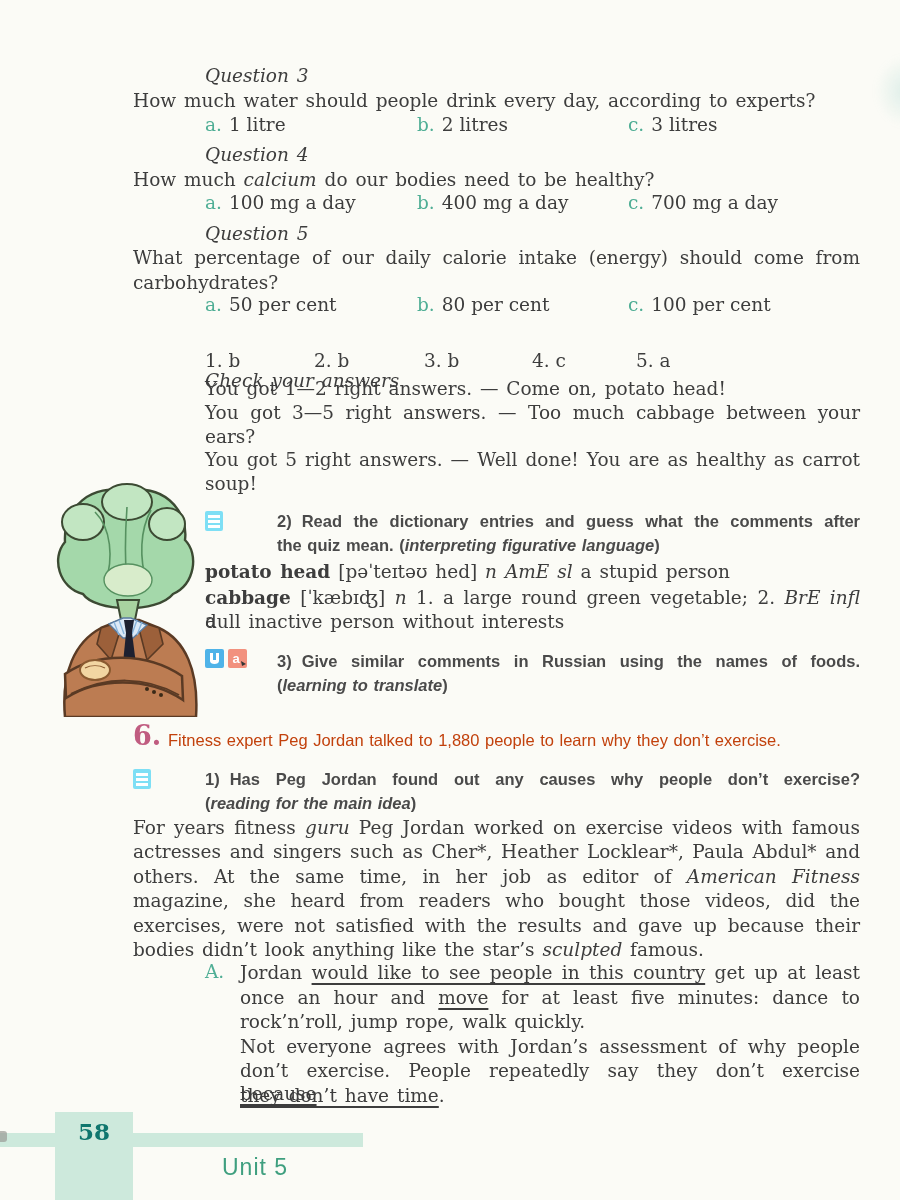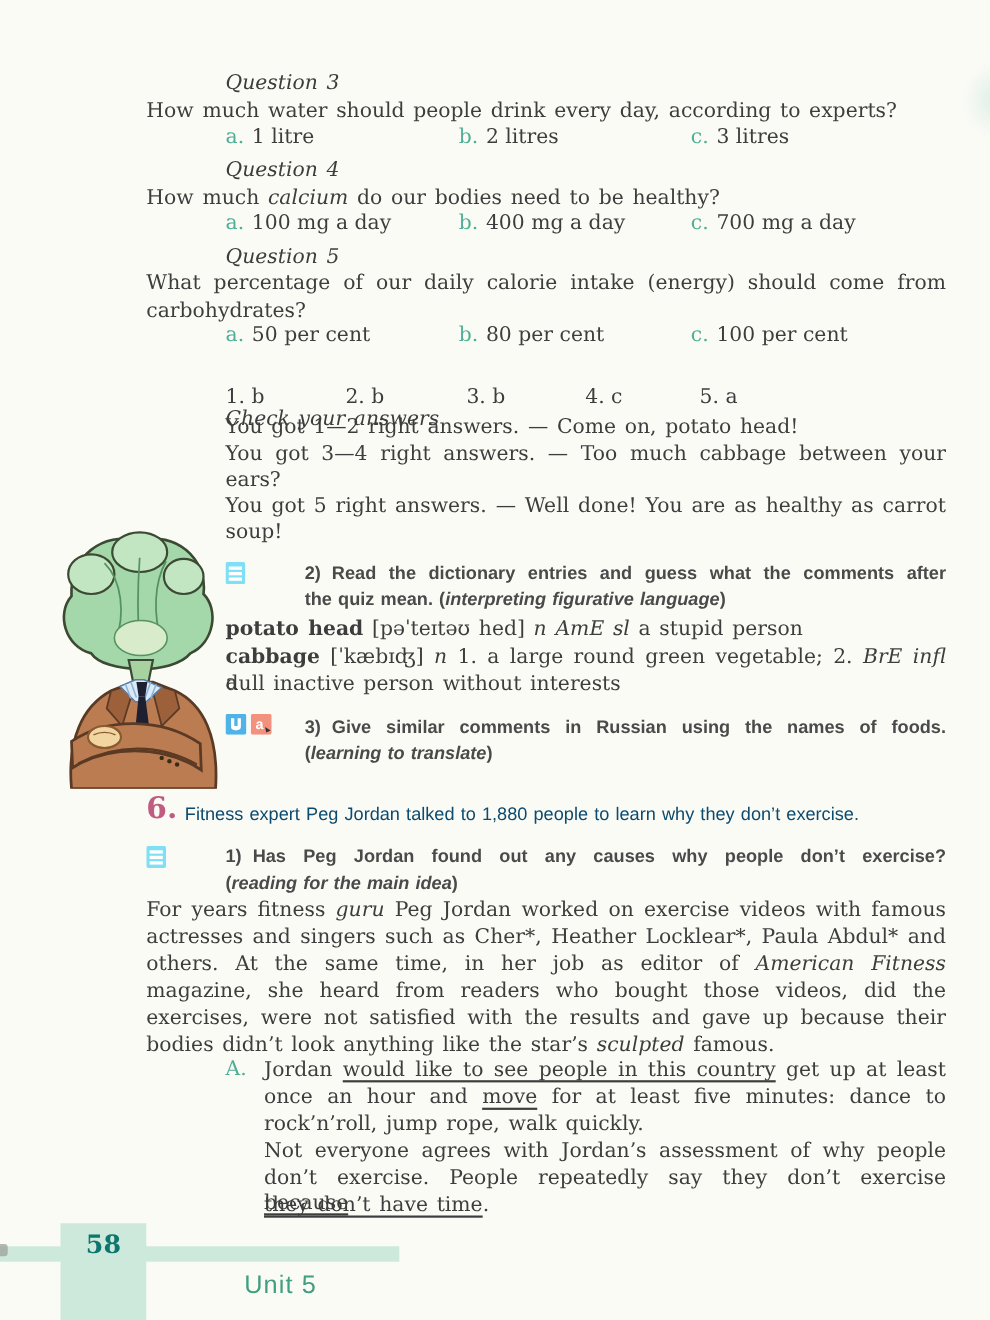--- a/index.html
+++ b/index.html
@@ -7,21 +7,21 @@
         font-family:"DejaVu Serif",serif;color:var(--text,#3d3d3d);padding-left:37px;}
   .ln{position:absolute;left:133px;width:727px;font-size:18.5px;line-height:23px;word-spacing:2px;}
   .nw{white-space:nowrap;width:auto;}
   .just{text-align:justify;text-align-last:justify;}
   .qtitle{left:205px;font-style:italic;width:auto;white-space:nowrap;}
   .bi{font-weight:normal;font-style:italic;margin-top:48px;}
   .teal{color:var(--teal,#4fae95);}
   .opt{position:absolute;white-space:nowrap;font-size:18.5px;line-height:23px;}
   .opt .otext{margin-left:7px;margin-top:16px;}
   .sans{font-family:"Liberation Sans",sans-serif;font-weight:bold;font-size:16.5px;line-height:22px;color:#4a4a4a;word-spacing:1px;}
-  .sansreg{font-family:"Liberation Sans",sans-serif;font-weight:normal;font-size:16.5px;color:#0c4a6e;word-spacing:1px;}
+  .sansreg{font-family:"Liberation Sans",sans-serif;font-weight:normal;font-size:16.5px;color:#c2410c;word-spacing:1px;}
   .u{text-decoration:underline;text-underline-offset:4px;text-decoration-thickness:1.5px;}
   em{font-style:italic;text-align:center;}
   .num6{position:absolute;left:133px;top:720px;font-size:27px;font-weight:bold;color:var(--pink,#c05c80);font-family:"DejaVu Serif",serif;}
   .aletter{position:absolute;left:205px;top:961px;font-size:18.5px;color:var(--teal,#4fae95);}
   .icon{position:absolute;}
   .mintbar{position:absolute;left:0;top:1133px;width:363px;height:14px;background:var(--mint,#cde9dc);}
   .mintblock{position:absolute;left:55px;top:1112px;width:78px;height:88px;background:var(--mint,#cde9dc);}
   .pageno{position:absolute;left:55px;top:1118px;width:78px;text-align:center;font-weight:bold;font-size:23px;color:#0f766e;}
   .unitlabel{position:absolute;left:222px;top:1154px;font-family:"Liberation Sans",sans-serif;font-size:23px;letter-spacing:1px;color:var(--green,#3f9f7f);}
   .edgetick{position:absolute;left:0;top:1131px;width:7px;height:11px;background:#9a9a96;opacity:.7;border-radius:0 3px 3px 0;}
@@ -55,21 +55,21 @@
   <div class="opt" style="left:417px;top:293px"><span class="teal">b.</span><span class="otext">80 per cent</span></div>
   <div class="opt" style="left:628px;top:293px"><span class="teal">c.</span><span class="otext">100 per cent</span></div>
 
   <div class="ln bi nw" style="left:205px;top:321px">Check your answers</div>
   <div class="opt" style="left:205px;top:349px">1. b</div>
   <div class="opt" style="left:314px;top:349px">2. b</div>
   <div class="opt" style="left:424px;top:349px">3. b</div>
   <div class="opt" style="left:532px;top:349px">4. c</div>
   <div class="opt" style="left:636px;top:349px">5. a</div>
   <div class="ln nw" style="left:205px;top:377px">You got 1—2 right answers. — Come on, potato head!</div>
-  <div class="ln just" style="left:205px;top:401px;width:655px">You got 3—4 right answers. — Too much cabbage between your</div>
+  <div class="ln just" style="left:205px;top:401px;width:655px">You got 3—5 right answers. — Too much cabbage between your</div>
   <div class="ln nw" style="left:205px;top:425px">ears?</div>
   <div class="ln just" style="left:205px;top:448px;width:655px">You got 5 right answers. — Well done! You are as healthy as carrot</div>
   <div class="ln nw" style="left:205px;top:472px">soup!</div>
 
   <svg class="figure" viewBox="0 0 170 255" aria-hidden="true">
     <path d="M92,30 C58,20 28,45 30,80 C16,96 24,126 48,132 C60,150 122,152 138,132 C160,122 164,92 150,78 C154,46 124,20 92,30 Z" style="fill:var(--cabbage)" stroke="#3c4a33" stroke-width="2.4"></path>
     <ellipse cx="48" cy="60" rx="21" ry="18" fill="#c2e6c2" stroke="#3c4a33" stroke-width="2"></ellipse>
     <ellipse cx="92" cy="40" rx="25" ry="18" fill="#c2e6c2" stroke="#3c4a33" stroke-width="2"></ellipse>
     <ellipse cx="132" cy="62" rx="18" ry="16" fill="#c2e6c2" stroke="#3c4a33" stroke-width="2"></ellipse>
     <path d="M60,50 C76,66 79,96 70,122" fill="none" stroke="#569160" stroke-width="1.6"></path>

